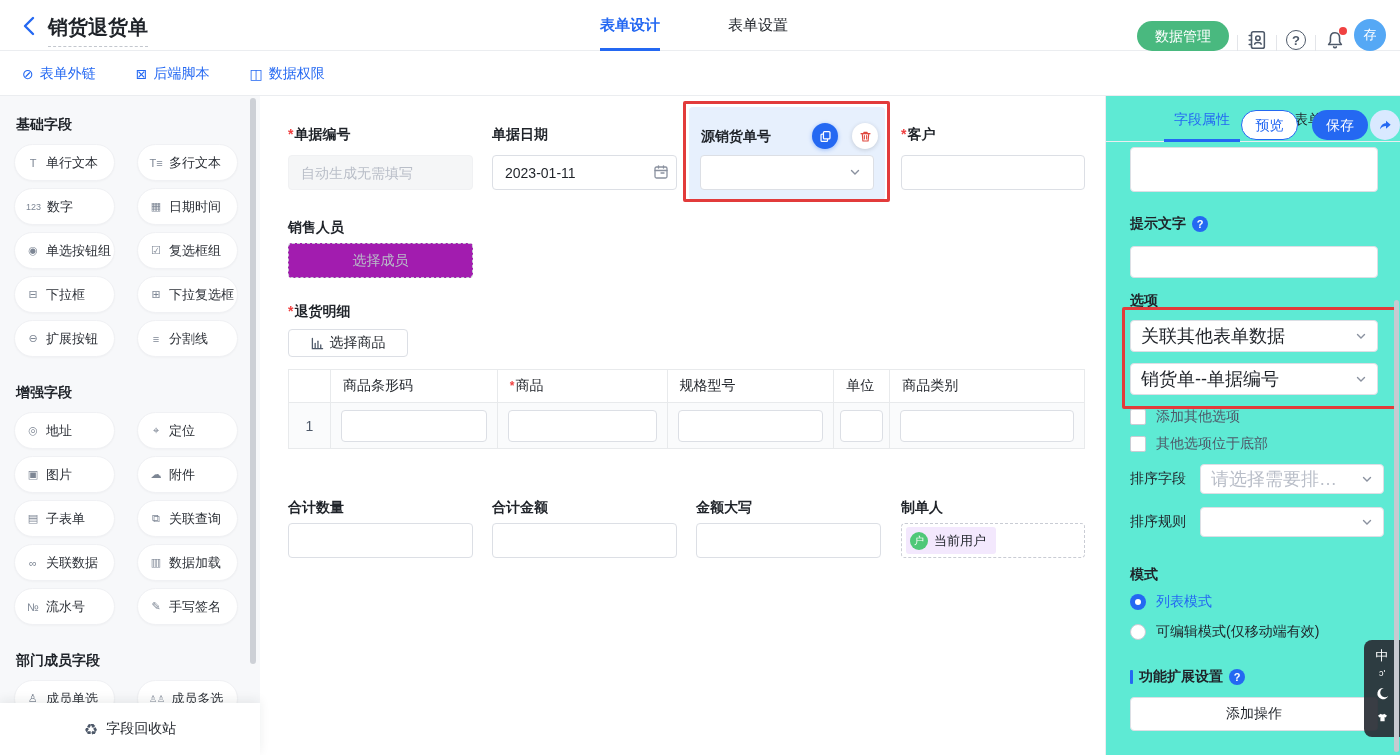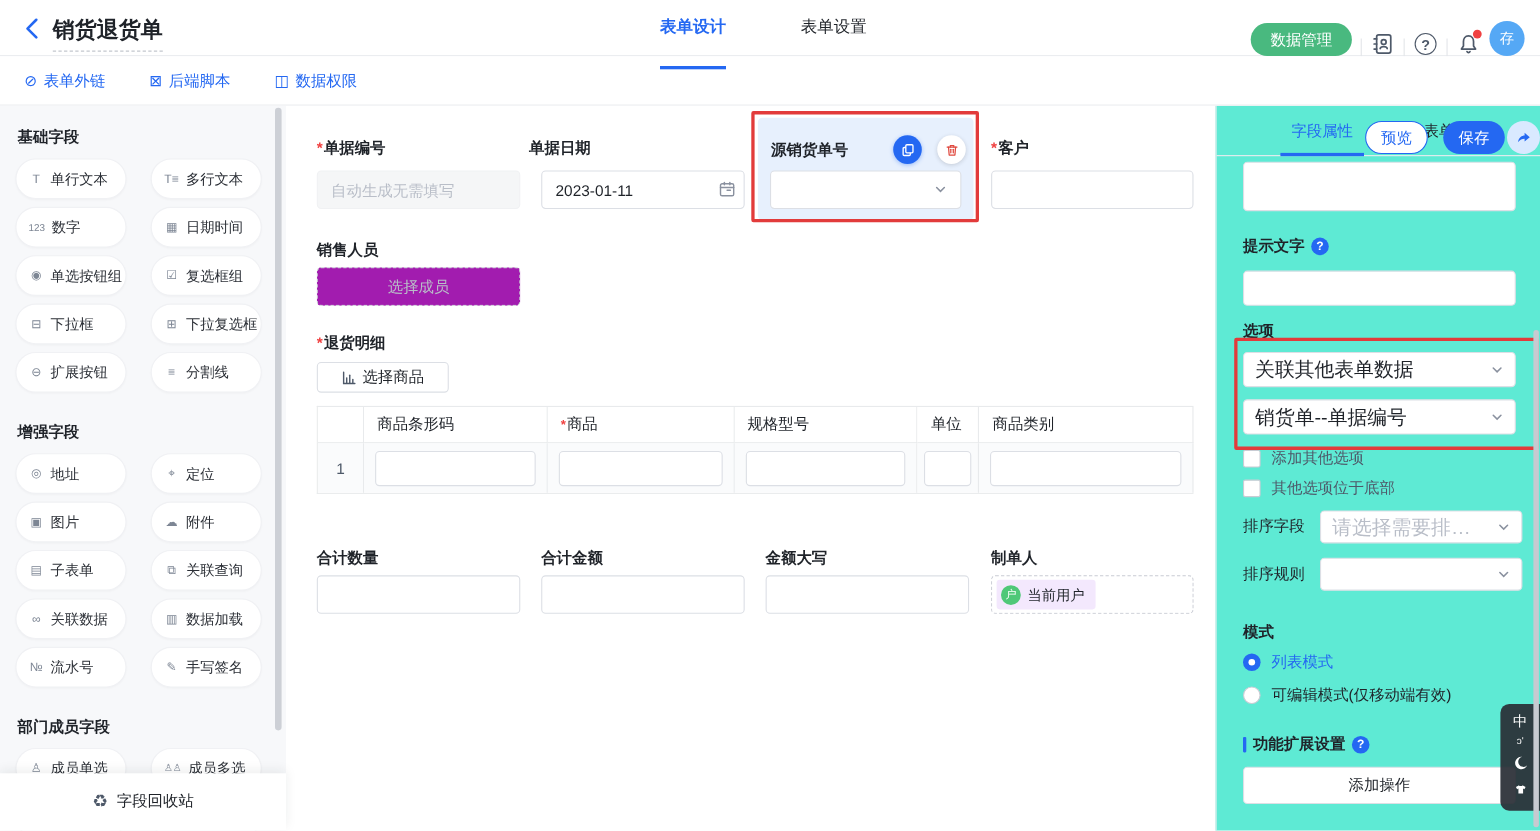--- a/index.html
+++ b/index.html
@@ -5,21 +5,21 @@
   * { margin:0; padding:0; box-sizing:border-box; }
   html,body { width:1400px; height:755px; overflow:hidden; background:#fff;
     font-family:"Liberation Sans","DejaVu Sans",sans-serif; color:#1f2329; }
 
   
   #header { position:absolute; left:0; top:0; width:1400px; height:51px; background:#fff;
     border-bottom:1px solid #ebedf0; z-index:20; }
   .back-btn { position:absolute; left:18px; top:14px; width:24px; height:24px; cursor:pointer; color:#2468f2; }
   .page-title { position:absolute; left:48px; top:14px; font-size:20px; font-weight:bold;
     padding-bottom:5px; border-bottom:1px dashed #c3c7ce; }
-  .hdr-tab { position:absolute; top:0; height:63px; line-height:50px; font-size:15px; cursor:pointer; }
+  .hdr-tab { position:absolute; top:0; height:51px; line-height:50px; font-size:15px; cursor:pointer; }
   .hdr-tab.active { color:#2468f2; font-weight:bold; }
   .hdr-tab.active::after { content:""; position:absolute; left:0; right:0; bottom:0; height:3px; background:#2468f2; }
   #hdr-right { position:absolute; right:14px; top:0; height:51px; display:flex; align-items:flex-end; gap:8px; }
   .pill-green { height:30px; padding:0 18px; border-radius:15px; background:#49b97f; color:#fff;
     font-size:14px; line-height:30px; cursor:pointer; }
   .vdiv { width:1px; height:16px; background:#e3e5e9; }
   .hdr-icon { width:22px; height:22px; color:#4e5969; position:relative; cursor:pointer; display:flex; align-items:center; justify-content:center; }
   .help-circle { width:20px; height:20px; border:1.6px solid #4e5969; border-radius:50%; font-size:13px;
     display:flex; align-items:center; justify-content:center; color:#4e5969; font-weight:bold; }
   .red-dot { position:absolute; right:-1px; top:-2px; width:8px; height:8px; border-radius:50%; background:#f04141; }
@@ -306,21 +306,21 @@
 <div id="recycle-bar">
   <span class="glyph">♻</span>
   <span>字段回收站</span>
 </div>
 
 <div id="canvas">
 
   <div class="flabel" style="left:28px; top:30px;"><span class="req">*</span><span>单据编号</span></div>
   <input class="inp disabled" style="left: 28px; top: 59px;" readonly="" placeholder="自动生成无需填写">
 
-  <div class="flabel" style="left:221px; top:30px;font-family:Liberation Mono, monospace;">单据日期</div>
+  <div class="flabel" style="left:232px; top:30px;font-family:Liberation Mono, monospace;">单据日期</div>
   <input class="inp" style="left: 232px; top: 59px;" readonly="" value="2023-01-11">
   <span class="date-ico" style="left:393px; top:68px;">
     <svg viewBox="0 0 16 16" width="16" height="16" fill="none" stroke="currentColor" stroke-width="1.3" stroke-linecap="round">
       <rect x="2" y="3" width="12" height="11" rx="1.5"></rect>
         <path d="M2 6.5 H14"></path>
         <path d="M5.5 1.8 V4"></path>
         <path d="M10.5 1.8 V4"></path>
         <path d="M8 9 H11"></path>
     </svg>
   </span>

